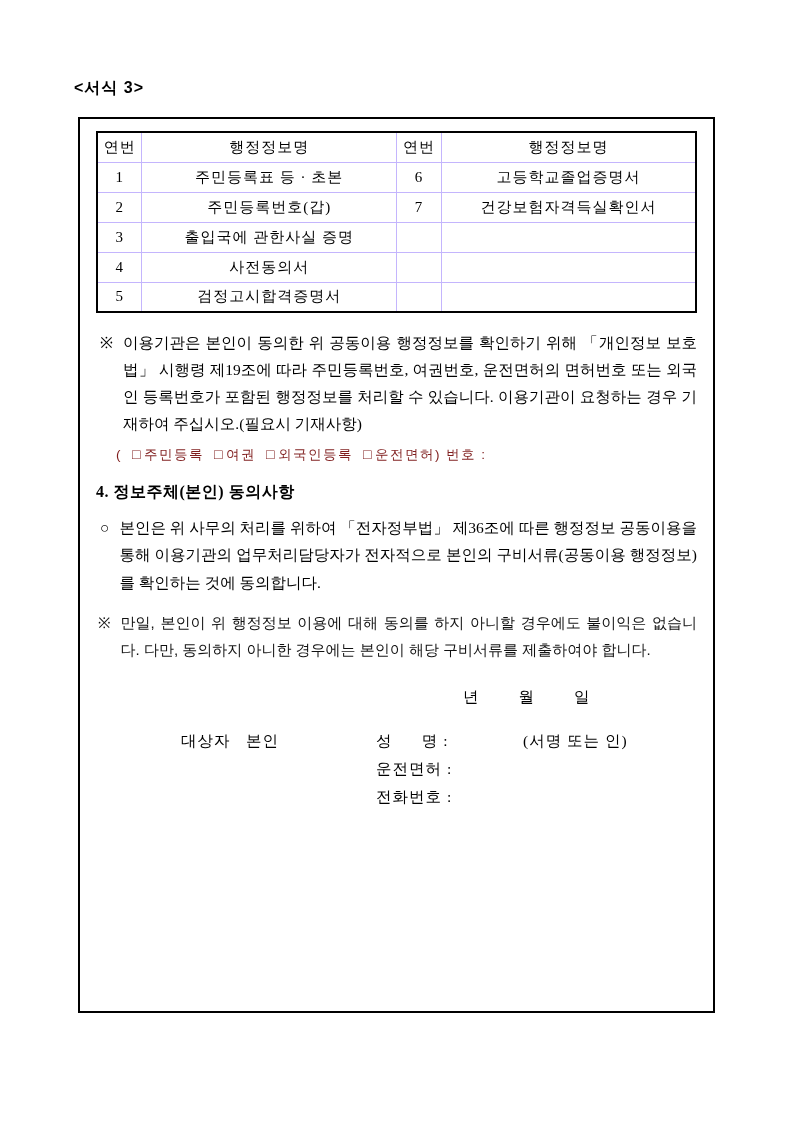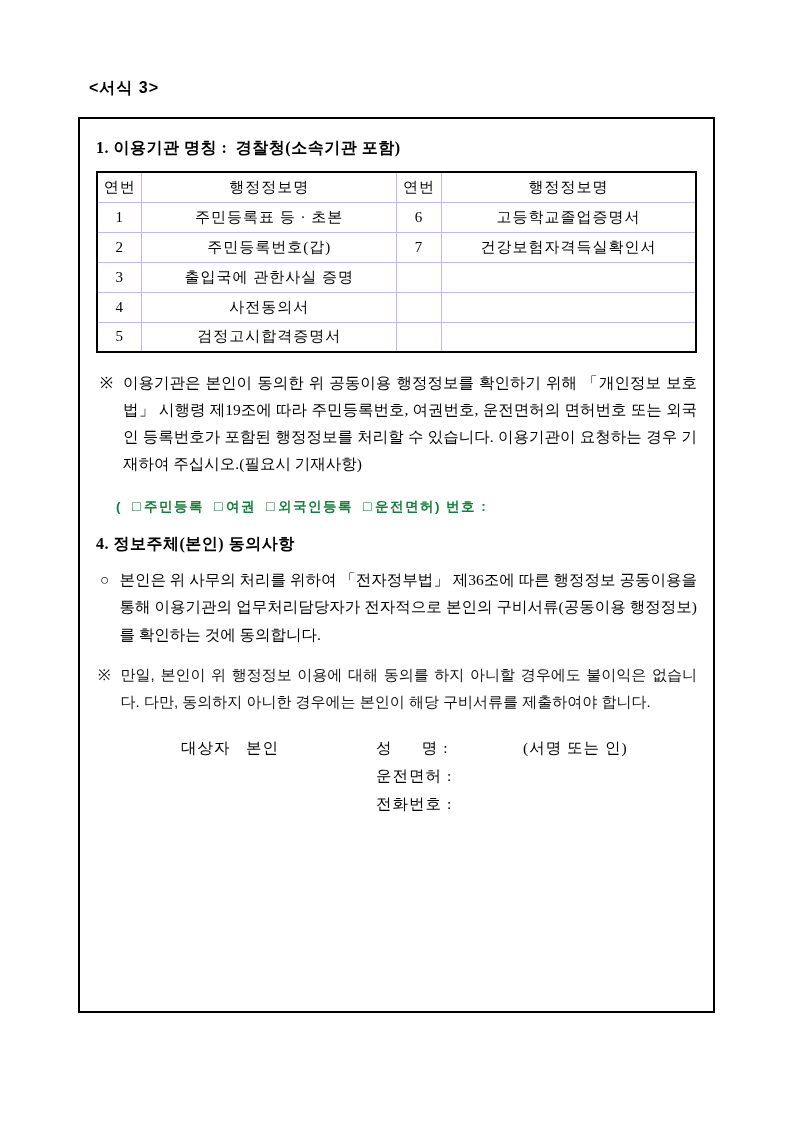--- a/index.html
+++ b/index.html
@@ -4,21 +4,21 @@
 <style>
   * { margin:0; padding:0; box-sizing:border-box; }
   html,body { background:#ffffff; }
   body {
     width:793px; height:1121px;
     position:relative;
     font-family:"Liberation Serif", serif;
     color:#000;
   }
   .form-label {
-    position:absolute; left:89px; top:78px;
+    position:absolute; left:74px; top:78px;
     font-size:16px; font-weight:bold;
     font-family:"Liberation Sans", sans-serif;
     letter-spacing:1px;
   }
   .doc-box {
     position:absolute; left:78px; top:117px;
     width:637px; height:896px;
     border:2px solid #000;
     overflow:hidden;
   }
@@ -60,26 +60,25 @@
   .note-row {
     display:flex;
     margin-top:16px;
     font-size:15.5px;
     line-height:1.75;
   }
   .note-row .marker { flex:0 0 auto; margin-left:4px; margin-right:10px; }
   .note-row .note-text { flex:1 1 auto; text-align:justify; }
 
   .cb-line {
-    margin-top:20px; margin-left:20px;
+    margin-top:8px; margin-left:20px;
     font-family:"Liberation Sans", sans-serif;
     font-size:13.5px;
     letter-spacing:1.5px;
-    color:#15803d;
-    font-weight:bold;
+    color:#7f1d1d;
   }
   .cb-item { margin-left:10px; }
   .cb-box { margin-right:2px; font-size:14px; }
 
   .mt-s4 { margin-top:18px; }
 
   .consent-row {
     display:flex;
     margin-top:11px;
     font-size:15.5px;
@@ -125,24 +124,20 @@
 </head>
 <body>
 
 <div class="form-label">&lt;서식 3&gt;</div>
 
 <div class="doc-box">
 
 
   <div class="content">
 
-    <div class="sec-heading mt-s1">
-      <span>1. 이용기관 명칭 :</span>
-      <span class="sec-value">경찰청(소속기관 포함)</span>
-    </div>
 
 
 
     <table class="info-table">
       <colgroup>
         <col class="col-num">
           <col class="col-name">
           <col class="col-num">
           <col class="col-name">
       </colgroup>
@@ -202,20 +197,21 @@
     <div class="consent-row">
       <span class="marker">○</span>
       <span class="note-text">본인은 위 사무의 처리를 위하여 「전자정부법」 제36조에 따른 행정정보 공동이용을 통해 이용기관의 업무처리담당자가 전자적으로 본인의 구비서류(공동이용 행정정보)를 확인하는 것에 동의합니다.</span>
     </div>
 
     <div class="note2-row">
       <span class="marker">※</span>
       <span class="note-text">만일, 본인이 위 행정정보 이용에 대해 동의를 하지 아니할 경우에도 불이익은 없습니다. 다만, 동의하지 아니한 경우에는 본인이 해당 구비서류를 제출하여야 합니다.</span>
     </div>
 
+    <div class="date-line">년        월        일</div>
 
     <div class="sig-block">
       <span class="sig-subject-label">대상자</span>
       <span class="sig-subject-value">본인</span>
       <span class="sig-name-label">성      명 :</span>
       <span class="sig-name-suffix">(서명 또는 인)</span>
       <span class="sig-birth-label">운전면허 :</span>
       <span class="sig-phone-label">전화번호 :</span>
     </div>
 

